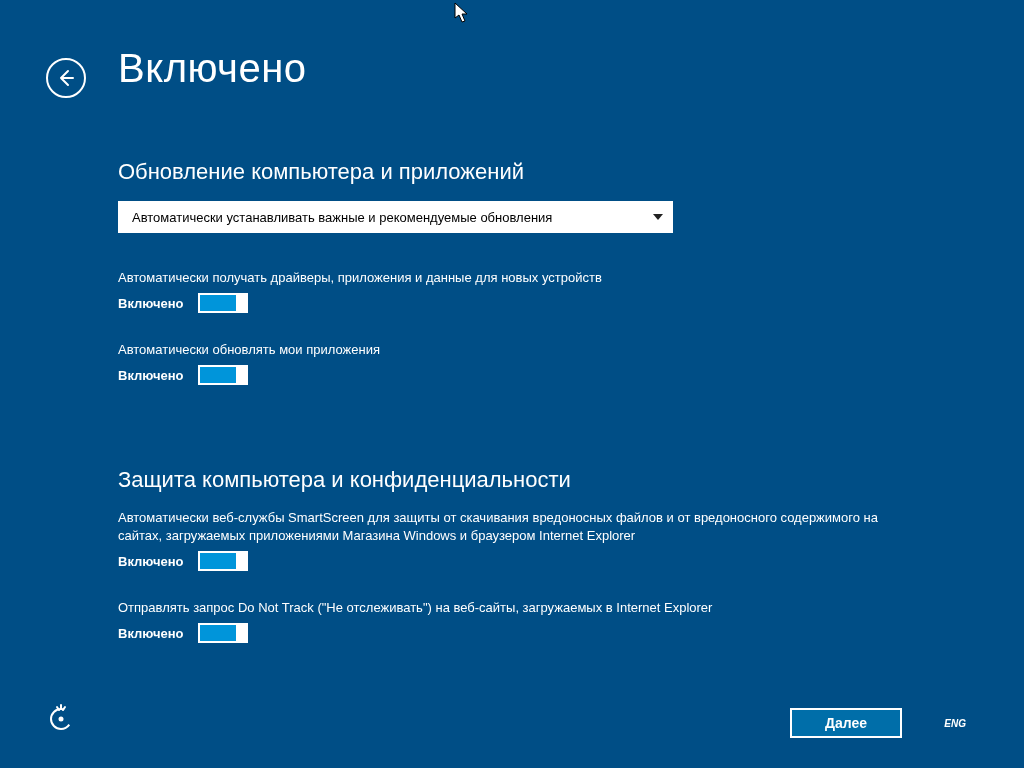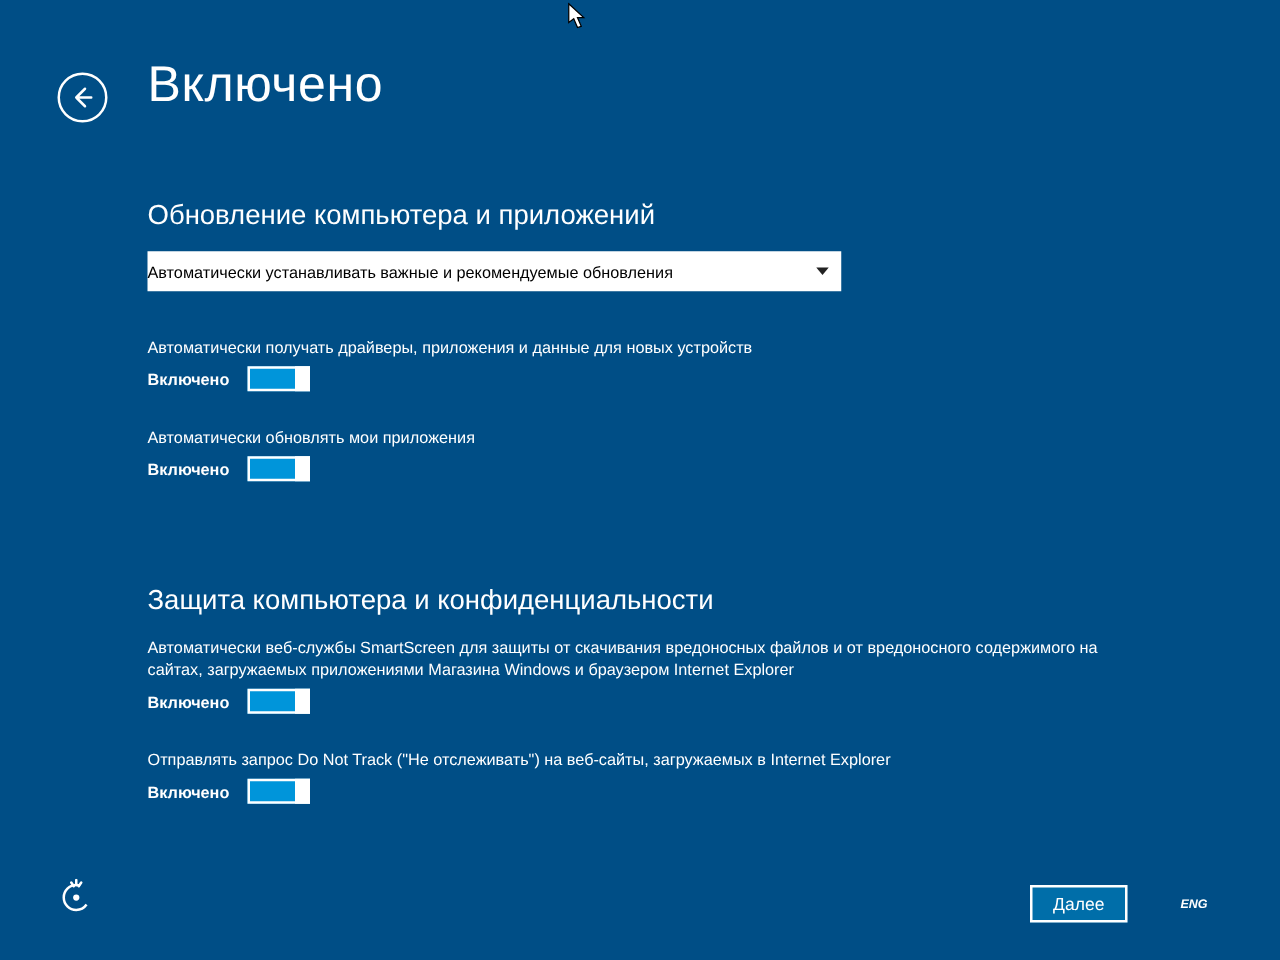--- a/index.html
+++ b/index.html
@@ -57,21 +57,21 @@
   }
   .dropdown {
     width: 555px;
     height: 32px;
     background: #ffffff;
     color: #000000;
     font-size: 13px;
     display: flex;
     align-items: center;
     justify-content: space-between;
-    padding: 0 10px 0 0;
+    padding: 0 10px 0 14px;
     cursor: pointer;
     margin-bottom: 36px;
   }
   .dropdown-caret {
     width: 0; height: 0;
     border-left: 5px solid transparent;
     border-right: 5px solid transparent;
     border-top: 6px solid #222;
   }
   .option-block { margin-bottom: 28px; }
@@ -116,30 +116,31 @@
   .ease-access {
     position: absolute;
     left: 46px;
     bottom: 0;
     cursor: pointer;
   }
   .next-btn {
     position: absolute;
     right: 122px;
     bottom: 0;
-    width: 78px;
+    width: 112px;
     height: 30px;
     border: 2px solid #ffffff;
     background: #006ea9;
     color: #ffffff;
     font-size: 14px;
     display: flex;
     align-items: center;
     justify-content: center;
     cursor: pointer;
+    font-weight: bold;
   }
   .lang {
     position: absolute;
     right: 58px;
     bottom: 0;
     height: 30px;
     display: flex;
     align-items: center;
     font-size: 10px;
     font-weight: 600;

